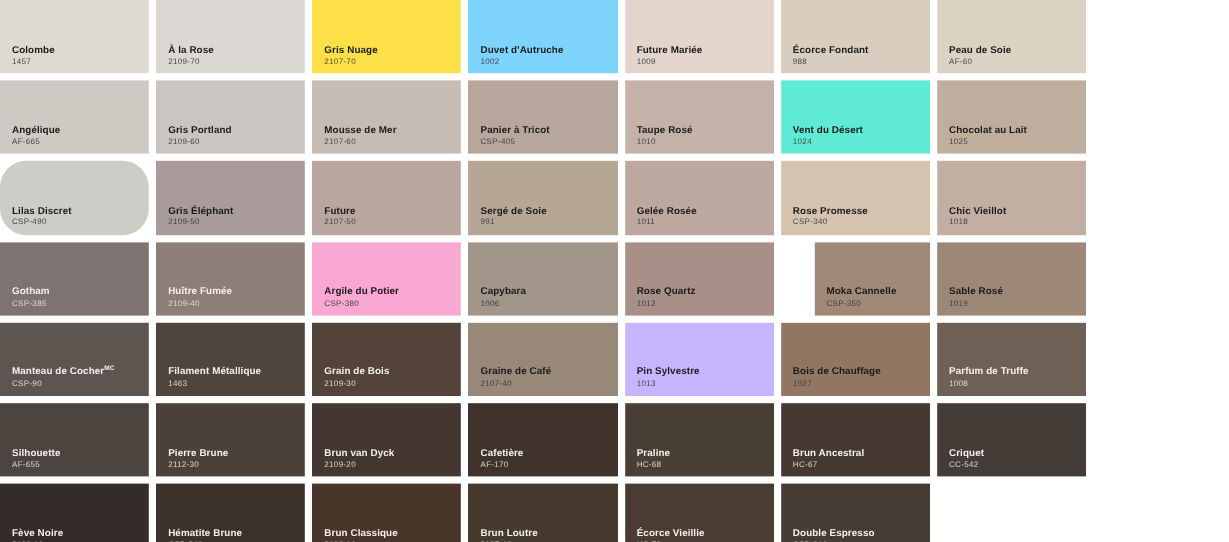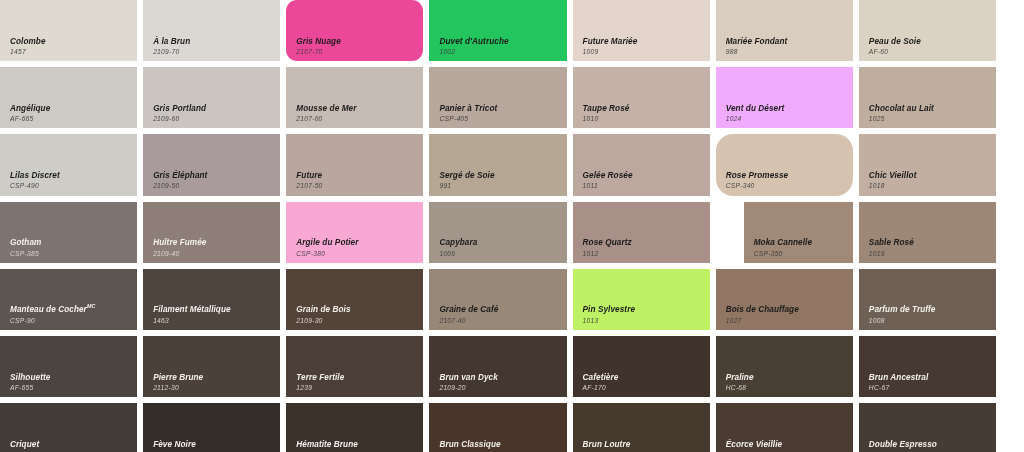--- a/index.html
+++ b/index.html
@@ -12,24 +12,23 @@
     height: 452px;
     overflow: hidden;
     font-family: "Liberation Sans", sans-serif;
     -webkit-font-smoothing: antialiased;
   }
   #palette-grid {
     display: grid;
     grid-template-columns: repeat(7, 1fr);
     grid-auto-rows: 61.2px;
     gap: 6px 6px;
-    width: 996px;
+    width: 905px;
     height: 452px;
     box-sizing: border-box;
-    font-style: italic;
   }
   .swatch {
     position: relative;
     overflow: hidden;
     display: block;
   }
   .swatch-labels {
     position: absolute;
     left: 10px;
     right: 6px;
@@ -67,45 +66,45 @@
 
 <div id="palette-grid" style="background: rgb(255, 255, 255); grid-template-columns: repeat(7, 1fr);">
     <div class="swatch text-dark" style="background: rgb(222, 218, 208);">
       <div class="swatch-labels">
         <span class="swatch-name">Colombe</span>
         <span class="swatch-code">1457</span>
       </div>
     </div>
     <div class="swatch text-dark" style="background: rgb(219, 216, 212);">
       <div class="swatch-labels">
-        <span class="swatch-name">À la Brun</span>
+        <span class="swatch-name">À la Rose</span>
         <span class="swatch-code">2109-70</span>
       </div>
     </div>
-    <div class="swatch text-dark" style="background: #ec4899; border-radius: 11px;">
+    <div class="swatch text-dark" style="background: #fde047;">
       <div class="swatch-labels">
         <span class="swatch-name">Gris Nuage</span>
         <span class="swatch-code">2107-70</span>
       </div>
     </div>
-    <div class="swatch text-dark" style="background: #22c55e;">
+    <div class="swatch text-dark" style="background: #7dd3fc;">
       <div class="swatch-labels">
         <span class="swatch-name">Duvet d'Autruche</span>
         <span class="swatch-code">1002</span>
       </div>
     </div>
     <div class="swatch text-dark" style="background: rgb(227, 213, 203);">
       <div class="swatch-labels">
         <span class="swatch-name">Future Mariée</span>
         <span class="swatch-code">1009</span>
       </div>
     </div>
     <div class="swatch text-dark" style="background: rgb(217, 205, 192);">
       <div class="swatch-labels">
-        <span class="swatch-name">Mariée Fondant</span>
+        <span class="swatch-name">Écorce Fondant</span>
         <span class="swatch-code">988</span>
       </div>
     </div>
     <div class="swatch text-dark" style="background: rgb(219, 210, 195);">
       <div class="swatch-labels">
         <span class="swatch-name">Peau de Soie</span>
         <span class="swatch-code">AF-60</span>
       </div>
     </div>
     <div class="swatch text-dark" style="background: rgb(205, 201, 195);">
@@ -131,33 +130,33 @@
         <span class="swatch-name">Panier à Tricot</span>
         <span class="swatch-code">CSP-405</span>
       </div>
     </div>
     <div class="swatch text-dark" style="background: rgb(196, 178, 169);">
       <div class="swatch-labels">
         <span class="swatch-name">Taupe Rosé</span>
         <span class="swatch-code">1010</span>
       </div>
     </div>
-    <div class="swatch text-dark" style="background: #f0abfc;">
+    <div class="swatch text-dark" style="background: #5eead4;">
       <div class="swatch-labels">
         <span class="swatch-name">Vent du Désert</span>
         <span class="swatch-code">1024</span>
       </div>
     </div>
     <div class="swatch text-dark" style="background: rgb(191, 174, 158);">
       <div class="swatch-labels">
         <span class="swatch-name">Chocolat au Lait</span>
         <span class="swatch-code">1025</span>
       </div>
     </div>
-    <div class="swatch text-dark" style="background: rgb(205, 204, 199);">
+    <div class="swatch text-dark" style="background: rgb(205, 204, 199); border-radius: 22px;">
       <div class="swatch-labels">
         <span class="swatch-name">Lilas Discret</span>
         <span class="swatch-code">CSP-490</span>
       </div>
     </div>
     <div class="swatch text-dark" style="background: rgb(169, 154, 156);">
       <div class="swatch-labels">
         <span class="swatch-name">Gris Éléphant</span>
         <span class="swatch-code">2109-50</span>
       </div>
@@ -173,21 +172,21 @@
         <span class="swatch-name">Sergé de Soie</span>
         <span class="swatch-code">991</span>
       </div>
     </div>
     <div class="swatch text-dark" style="background: rgb(189, 168, 160);">
       <div class="swatch-labels">
         <span class="swatch-name">Gelée Rosée</span>
         <span class="swatch-code">1011</span>
       </div>
     </div>
-    <div class="swatch text-dark" style="background: rgb(213, 195, 176); border-radius: 17px;">
+    <div class="swatch text-dark" style="background: rgb(213, 195, 176);">
       <div class="swatch-labels">
         <span class="swatch-name">Rose Promesse</span>
         <span class="swatch-code">CSP-340</span>
       </div>
     </div>
     <div class="swatch text-dark" style="background: rgb(194, 175, 162);">
       <div class="swatch-labels">
         <span class="swatch-name">Chic Vieillot</span>
         <span class="swatch-code">1018</span>
       </div>
@@ -251,21 +250,21 @@
         <span class="swatch-name">Grain de Bois</span>
         <span class="swatch-code">2109-30</span>
       </div>
     </div>
     <div class="swatch text-dark" style="background: rgb(151, 136, 120);">
       <div class="swatch-labels">
         <span class="swatch-name">Graine de Café</span>
         <span class="swatch-code">2107-40</span>
       </div>
     </div>
-    <div class="swatch text-dark" style="background: #bef264;">
+    <div class="swatch text-dark" style="background: #c4b5fd;">
       <div class="swatch-labels">
         <span class="swatch-name">Pin Sylvestre</span>
         <span class="swatch-code">1013</span>
       </div>
     </div>
     <div class="swatch text-dark" style="background: rgb(145, 118, 99);">
       <div class="swatch-labels">
         <span class="swatch-name">Bois de Chauffage</span>
         <span class="swatch-code">1027</span>
       </div>
@@ -279,26 +278,20 @@
     <div class="swatch text-light" style="background: rgb(76, 68, 63);">
       <div class="swatch-labels">
         <span class="swatch-name">Silhouette</span>
         <span class="swatch-code">AF-655</span>
       </div>
     </div>
     <div class="swatch text-light" style="background: rgb(76, 65, 58);">
       <div class="swatch-labels">
         <span class="swatch-name">Pierre Brune</span>
         <span class="swatch-code">2112-30</span>
-      </div>
-    </div>
-    <div class="swatch text-light" style="background: rgb(75, 63, 55);">
-      <div class="swatch-labels">
-        <span class="swatch-name">Terre Fertile</span>
-        <span class="swatch-code">1239</span>
       </div>
     </div>
     <div class="swatch text-light" style="background: rgb(68, 54, 48);">
       <div class="swatch-labels">
         <span class="swatch-name">Brun van Dyck</span>
         <span class="swatch-code">2109-20</span>
       </div>
     </div>
     <div class="swatch text-light" style="background: rgb(63, 51, 44);">
       <div class="swatch-labels">

